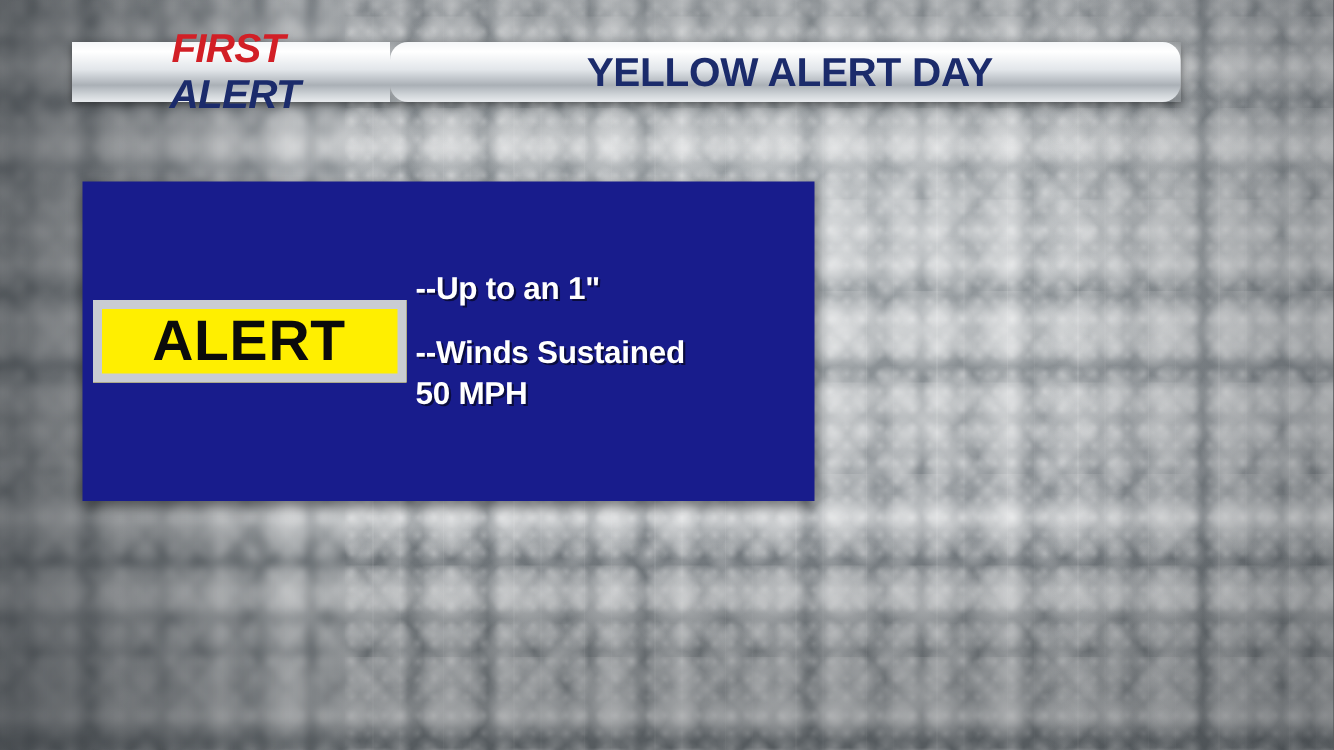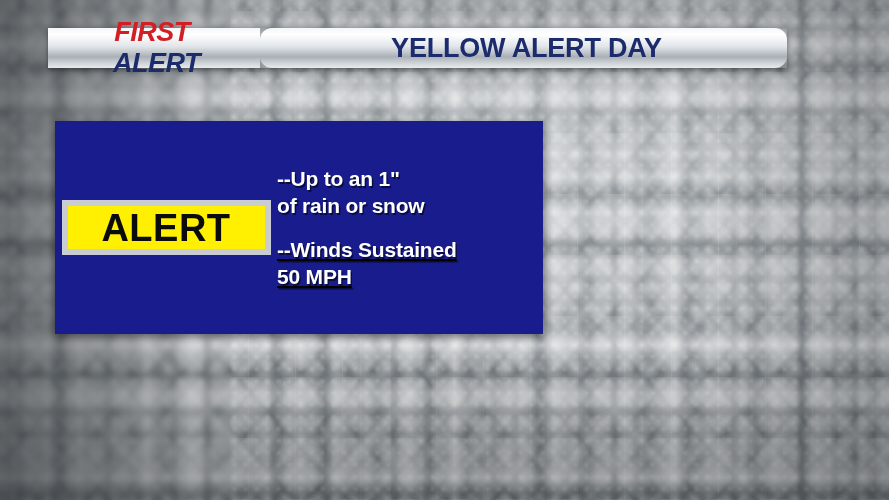--- a/index.html
+++ b/index.html
@@ -203,21 +203,21 @@
     letter-spacing: 0.5px;
     line-height: 1;
   }
   #panel-text {
     flex: 1;
     padding-right: 10px;
   }
   .bullet-block {
     margin-bottom: 16px;
   }
-  .bullet-block:last-child { margin-bottom: 0; text-decoration: underline; }
+  .bullet-block:last-child { margin-bottom: 0; }
   .bullet-line {
     font-size: 21px;
     font-weight: 700;
     color: #ffffff;
     line-height: 1.30;
     letter-spacing: -0.2px;
     text-shadow: 1.5px 1.5px 0 rgba(0,0,0,.55);
     white-space: nowrap;
   }
 </style>
@@ -255,21 +255,20 @@
     <div id="alert-badge-wrap">
       <div id="alert-badge">
         <span class="badge-text">ALERT</span>
       </div>
     </div>
 
     <div id="panel-text">
 
       <div class="bullet-block">
         <div class="bullet-line">--Up to an 1"</div>
-        <div class="bullet-line">of rain or snow</div>
       </div>
 
       <div class="bullet-block">
         <div class="bullet-line">--Winds Sustained</div>
         <div class="bullet-line">50 MPH</div>
       </div>
 
     </div>
 
   </div>

